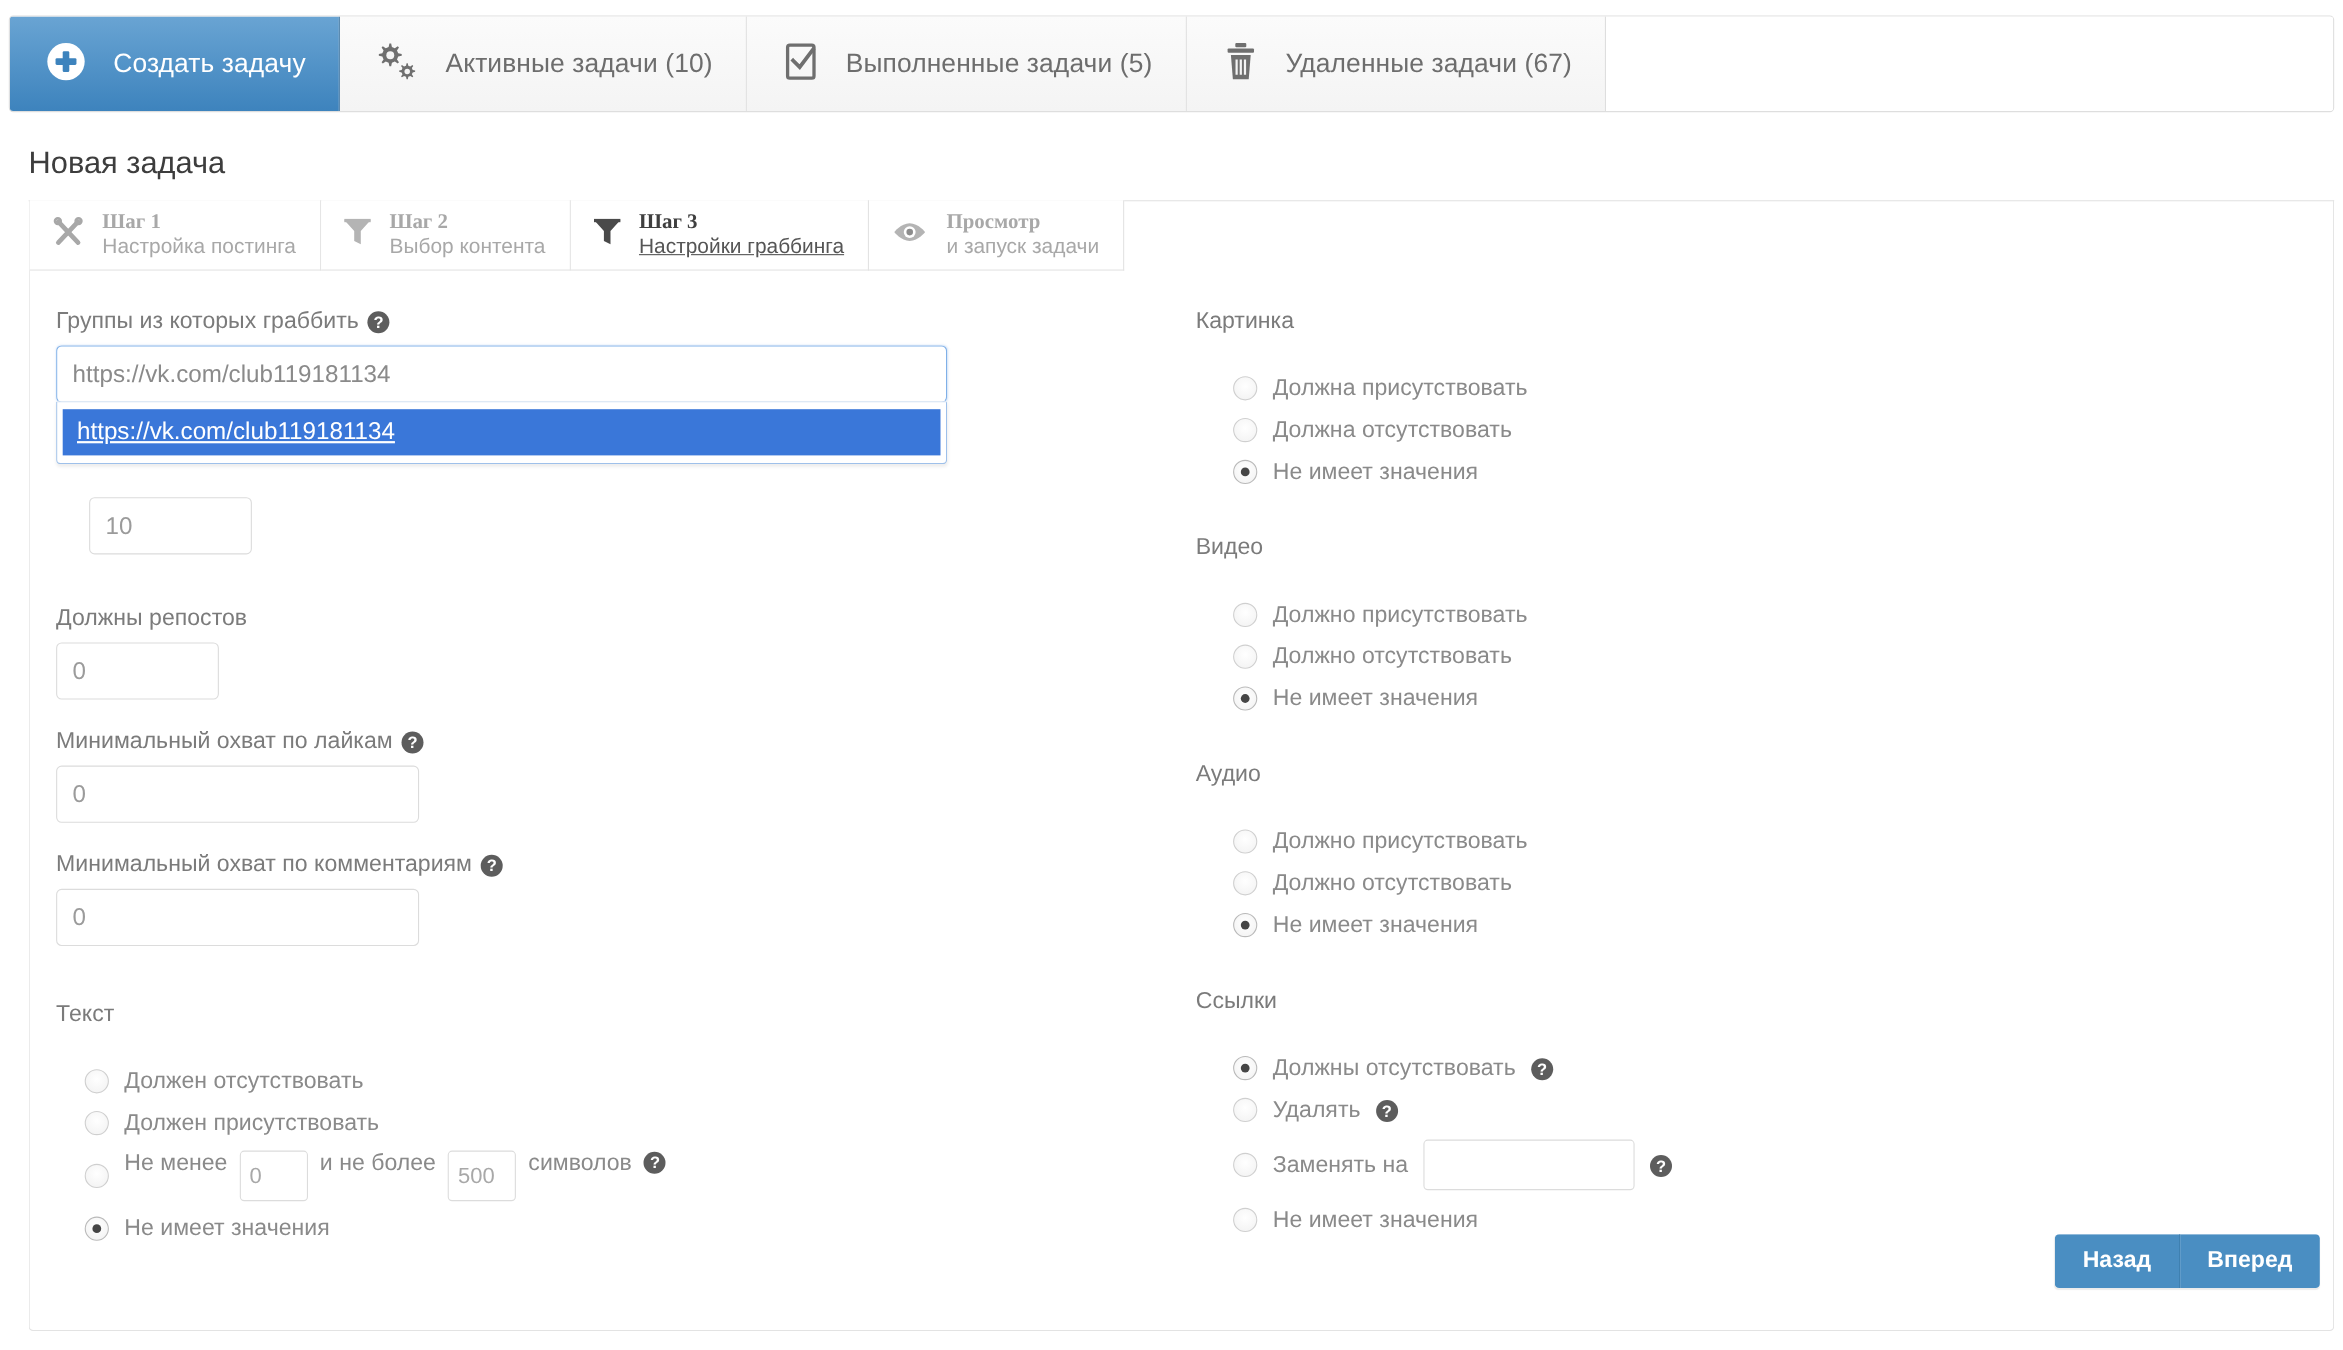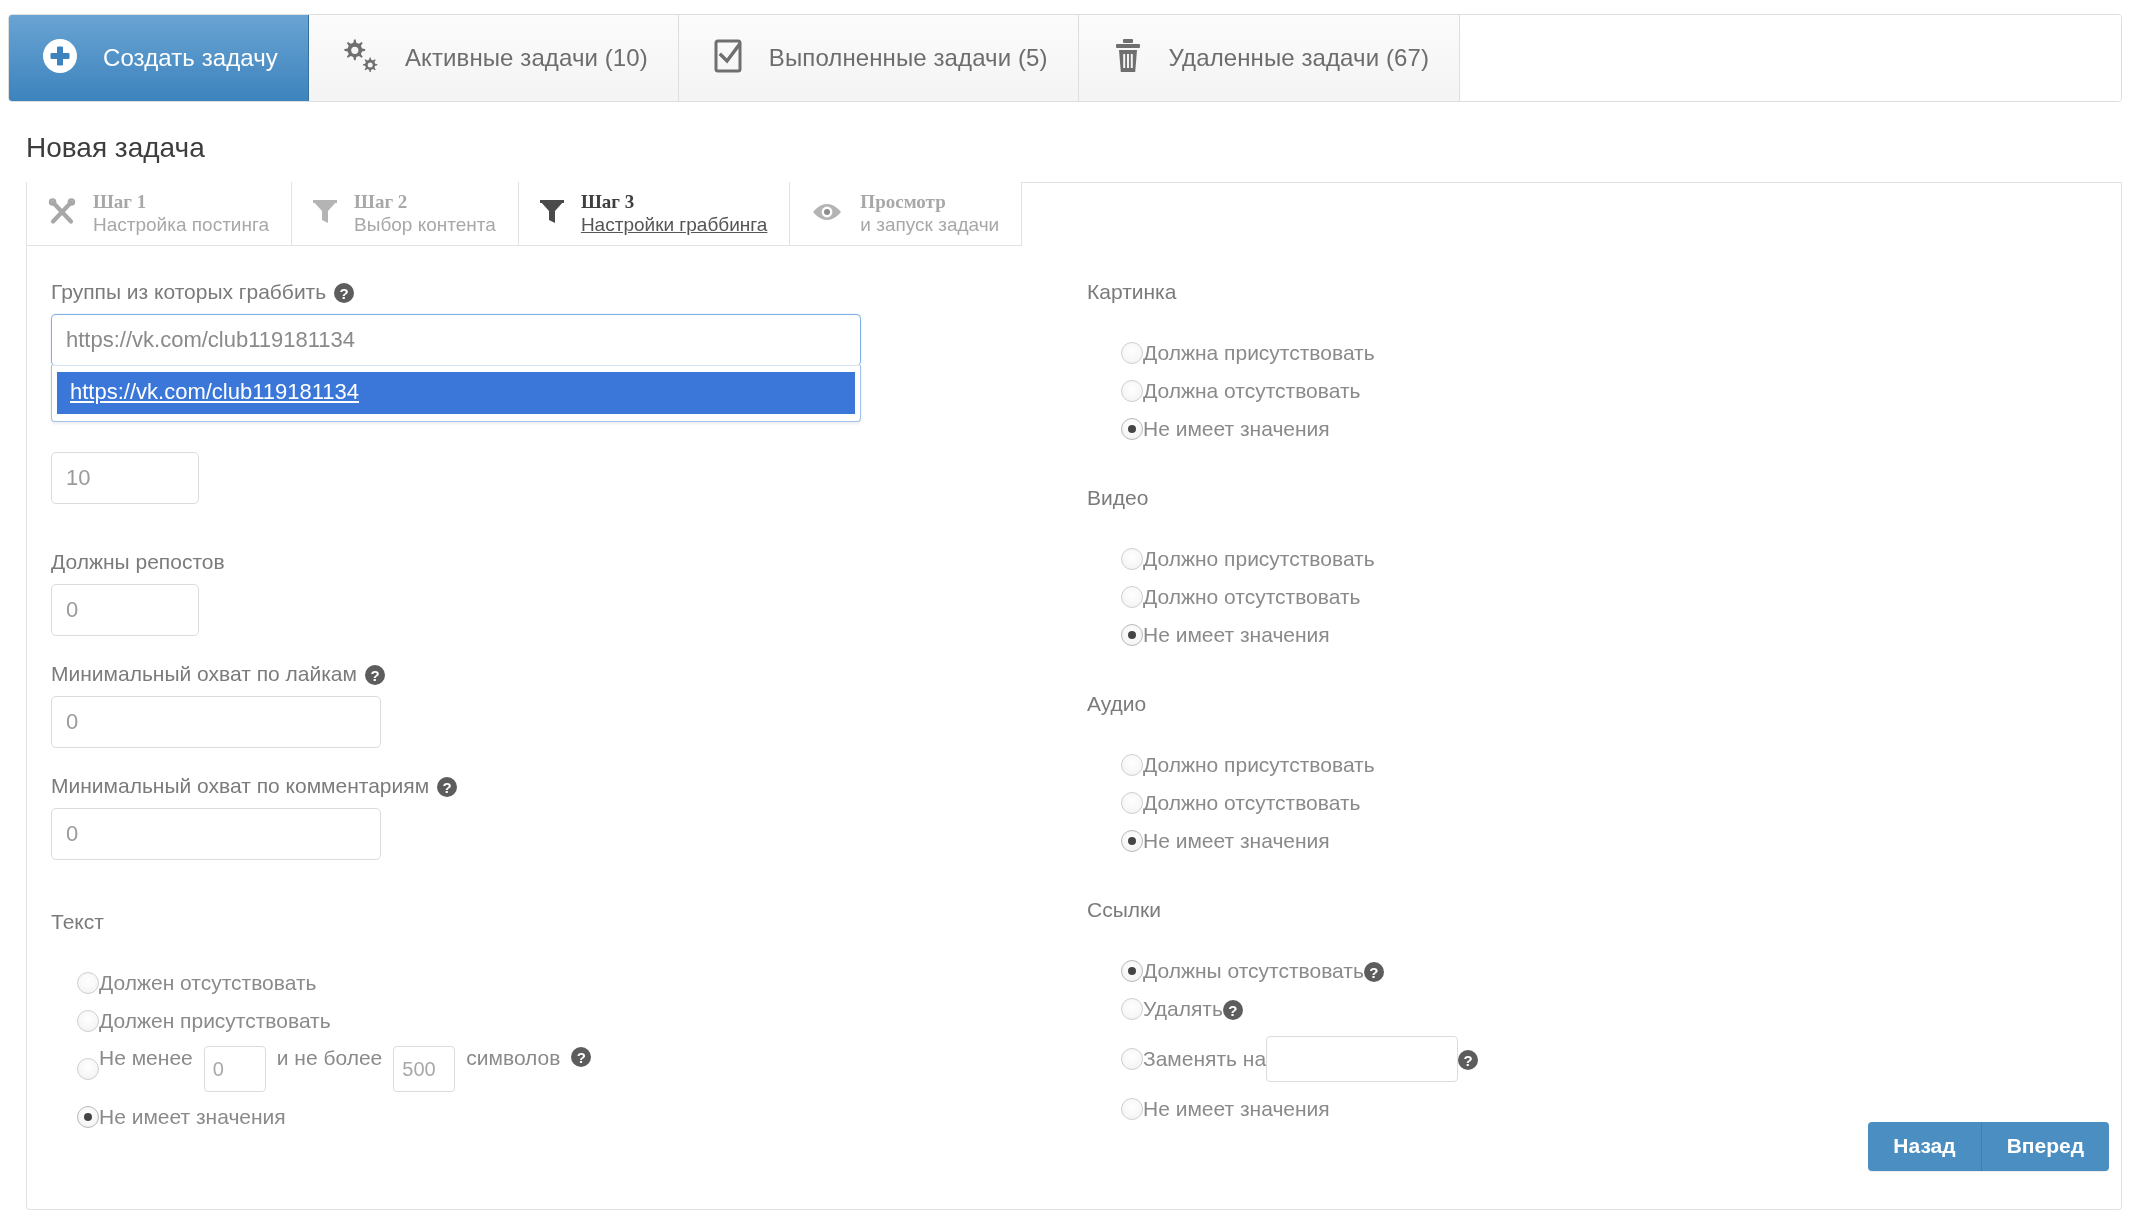--- a/index.html
+++ b/index.html
@@ -195,20 +195,21 @@
     flex: 0 0 auto;
     position: relative;
     top: 1px;
   }
 
   
   .radio-group { margin-top: 30px; }
   .radio-row {
     display: flex;
     align-items: center;
+    gap: 14px;
     height: 38px;
     margin-bottom: 0;
   }
   .radio-group.left-indent .radio-row { padding-left: 26px; }
   .radio-group.right-indent .radio-row { padding-left: 34px; }
   .radio {
     flex: 0 0 auto;
     width: 22px; height: 22px;
     border-radius: 50%;
     border: 1px solid #cfcfcf;
@@ -413,21 +414,21 @@
 
     <div class="autocomplete-wrap">
       <input class="txtinput focused" style="width: 810px;" value="https://vk.com/club119181134">
       <div class="ac-menu">
         <span class="ac-item">https://vk.com/club119181134</span>
       </div>
     </div>
 
     <div style="height:86px;"></div>
 
-    <input class="txtinput" style="width: 148px;" value="10">
+    <input class="txtinput" style="width: 148px; margin-left: 30px;" value="10">
 
     <div style="height:46px;"></div>
 
     <div class="field-label">
       <span>Должны репостов</span>
     </div>
     <input class="txtinput" style="width: 148px;" value="0">
 
     <div style="height:26px;"></div>
 

